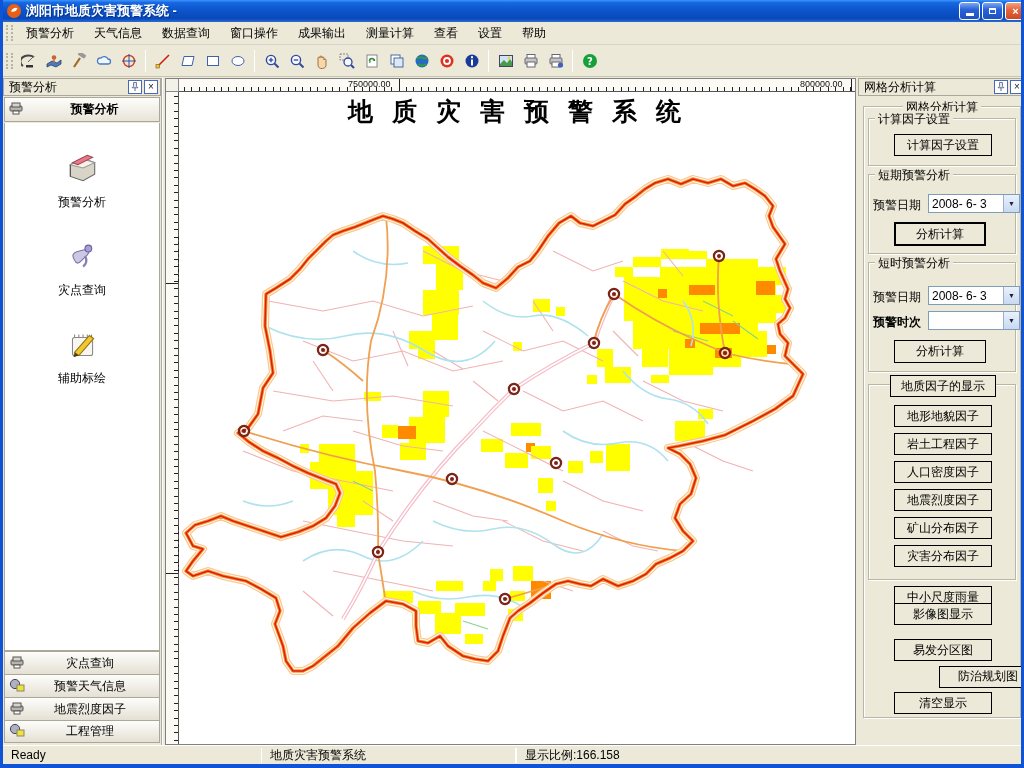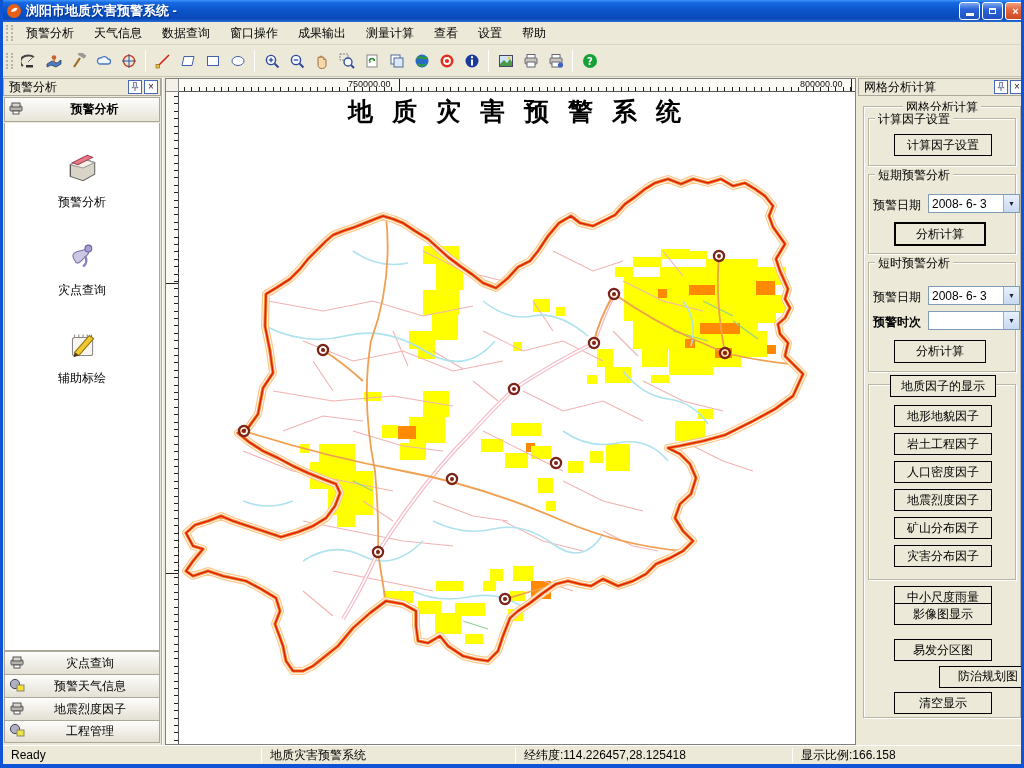--- a/index.html
+++ b/index.html
@@ -777,18 +777,17 @@
         <button class="xp-btn" style="position: absolute; left: 36px; top: 587.5px; width: 98px; height: 22px; margin-left: 45px;">防治规划图</button>
         <button class="xp-btn" style="position: absolute; left: 36px; top: 614px; width: 98px; height: 22px;">清空显示</button>
       </div>
   </div>
 
   <div class="statusbar">
     <span class="sb-cell" style="width:258px;">Ready</span>
     <span class="sb-sep"></span>
     <span class="sb-cell" style="width:253px;">地质灾害预警系统</span>
     <span class="sb-sep"></span>
-    <span class="sb-cell" style="width:276px;">经纬度:114.226457,28.125418</span>
     <span class="sb-sep"></span>
     <span class="sb-cell" style="width:140px;">显示比例:166.158</span>
   </div>
   <div class="bottom-strip"></div>
 </div>
 
 </body></html>

